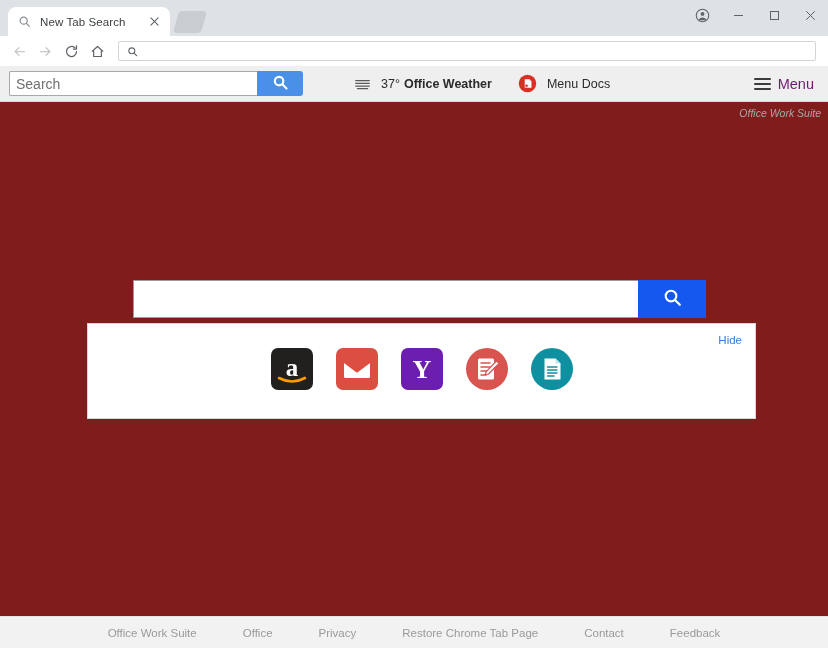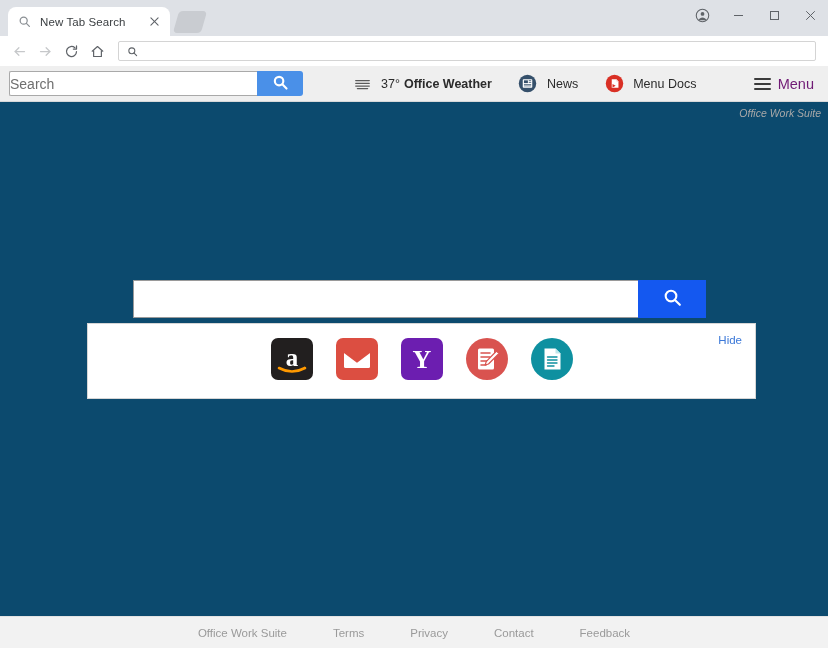--- a/index.html
+++ b/index.html
@@ -166,21 +166,21 @@
   .ext-search-input {
     width: 248px;
     height: 25px;
     box-sizing: border-box;
     border: 1px solid #a9a9a9;
     border-right: none;
     background: #ffffff;
     font-family: "Liberation Sans", sans-serif;
     font-size: 14px;
     color: #333;
-    padding: 0 0;
+    padding: 0 6px;
     outline: none;
     border-radius: 2px 0 0 2px;
   }
   .ext-search-input::placeholder { color: #6f6f6f; opacity: 1; }
   .ext-search-btn {
     width: 46px;
     height: 25px;
     background: #4a90e8;
     border: none;
     border-radius: 0 3px 3px 0;
@@ -249,21 +249,21 @@
     border-radius: 1px;
   }
   .ext-menu-label {
     font-size: 14.5px;
     color: #701a75;
   }
 
   
   .page {
     flex: 1 1 auto;
-    background: #0c4a6e;
+    background: #7f1d1d;
     position: relative;
     overflow: hidden;
   }
 
   .brandline {
     position: absolute;
     top: 5px;
     right: 7px;
     font-size: 10.5px;
     font-style: italic;
@@ -302,21 +302,21 @@
     justify-content: center;
     cursor: pointer;
     padding: 0;
   }
 
   .shortcuts-panel {
     position: absolute;
     top: 221px;
     left: 87px;
     width: 669px;
-    height: 76px;
+    height: 96px;
     box-sizing: border-box;
     border: 1px solid #d6d6d6;
     background: #ffffff;
   }
   .hide-link {
     position: absolute;
     top: 10px;
     right: 13px;
     font-size: 11.5px;
     color: #3b78d8;
@@ -475,36 +475,20 @@
               <line x1="2" y1="7.2" x2="18" y2="7.2"></line>
               <line x1="2" y1="10.4" x2="18" y2="10.4"></line>
               <line x1="4" y1="13.4" x2="16" y2="13.4"></line>
             </g>
           </svg>
         </span>
         <span class="ext-link-temp">37°</span>
         <span class="ext-link-label bold">Office Weather</span>
       </div>
 
-      <div class="ext-link">
-        <span class="ext-link-icon">
-          <svg width="19" height="19" viewBox="0 0 24 24">
-            <circle cx="12" cy="12" r="11" fill="#35506b"></circle>
-            <rect x="6" y="6.5" width="12" height="11" rx="1" fill="#ffffff"></rect>
-            <rect x="7.5" y="8" width="5" height="3.5" fill="#35506b"></rect>
-            <g fill="#35506b">
-                <rect x="13.5" y="8" width="3.2" height="1"></rect>
-                <rect x="13.5" y="10" width="3.2" height="1"></rect>
-            <rect x="7.5" y="12.8" width="9.2" height="0.9"></rect>
-                <rect x="7.5" y="14.6" width="9.2" height="0.9"></rect>
-              </g>
-          </svg>
-        </span>
-        <span class="ext-link-label">News</span>
-      </div>
 
       <div class="ext-link">
         <span class="ext-link-icon">
           <svg width="19" height="19" viewBox="0 0 24 24">
             <circle cx="12" cy="12" r="11" fill="#d93025"></circle>
             <path d="M8.5 6.5h6l2.5 3v8h-8.5z" fill="#ffffff"></path>
             <path d="M14.5 6.5v3h2.5z" fill="#f6c6c0"></path>
             <path d="M9.5 12.5l4 2.2-4 2.2z" fill="#d93025"></path>
           </svg>
         </span>
@@ -605,20 +589,21 @@
               </g>
             </svg>
           </span>
         </div>
 
       </div>
     </div>
 
     <div class="footer">
       <span class="footer-link">Office Work Suite</span>
-      <span class="footer-link">Terms</span>
+      <span class="footer-link">Office</span>
       <span class="footer-link">Privacy</span>
+      <span class="footer-link">Restore Chrome Tab Page</span>
       <span class="footer-link">Contact</span>
       <span class="footer-link">Feedback</span>
     </div>
 
   </div>
 </div>
 
 </body></html>

